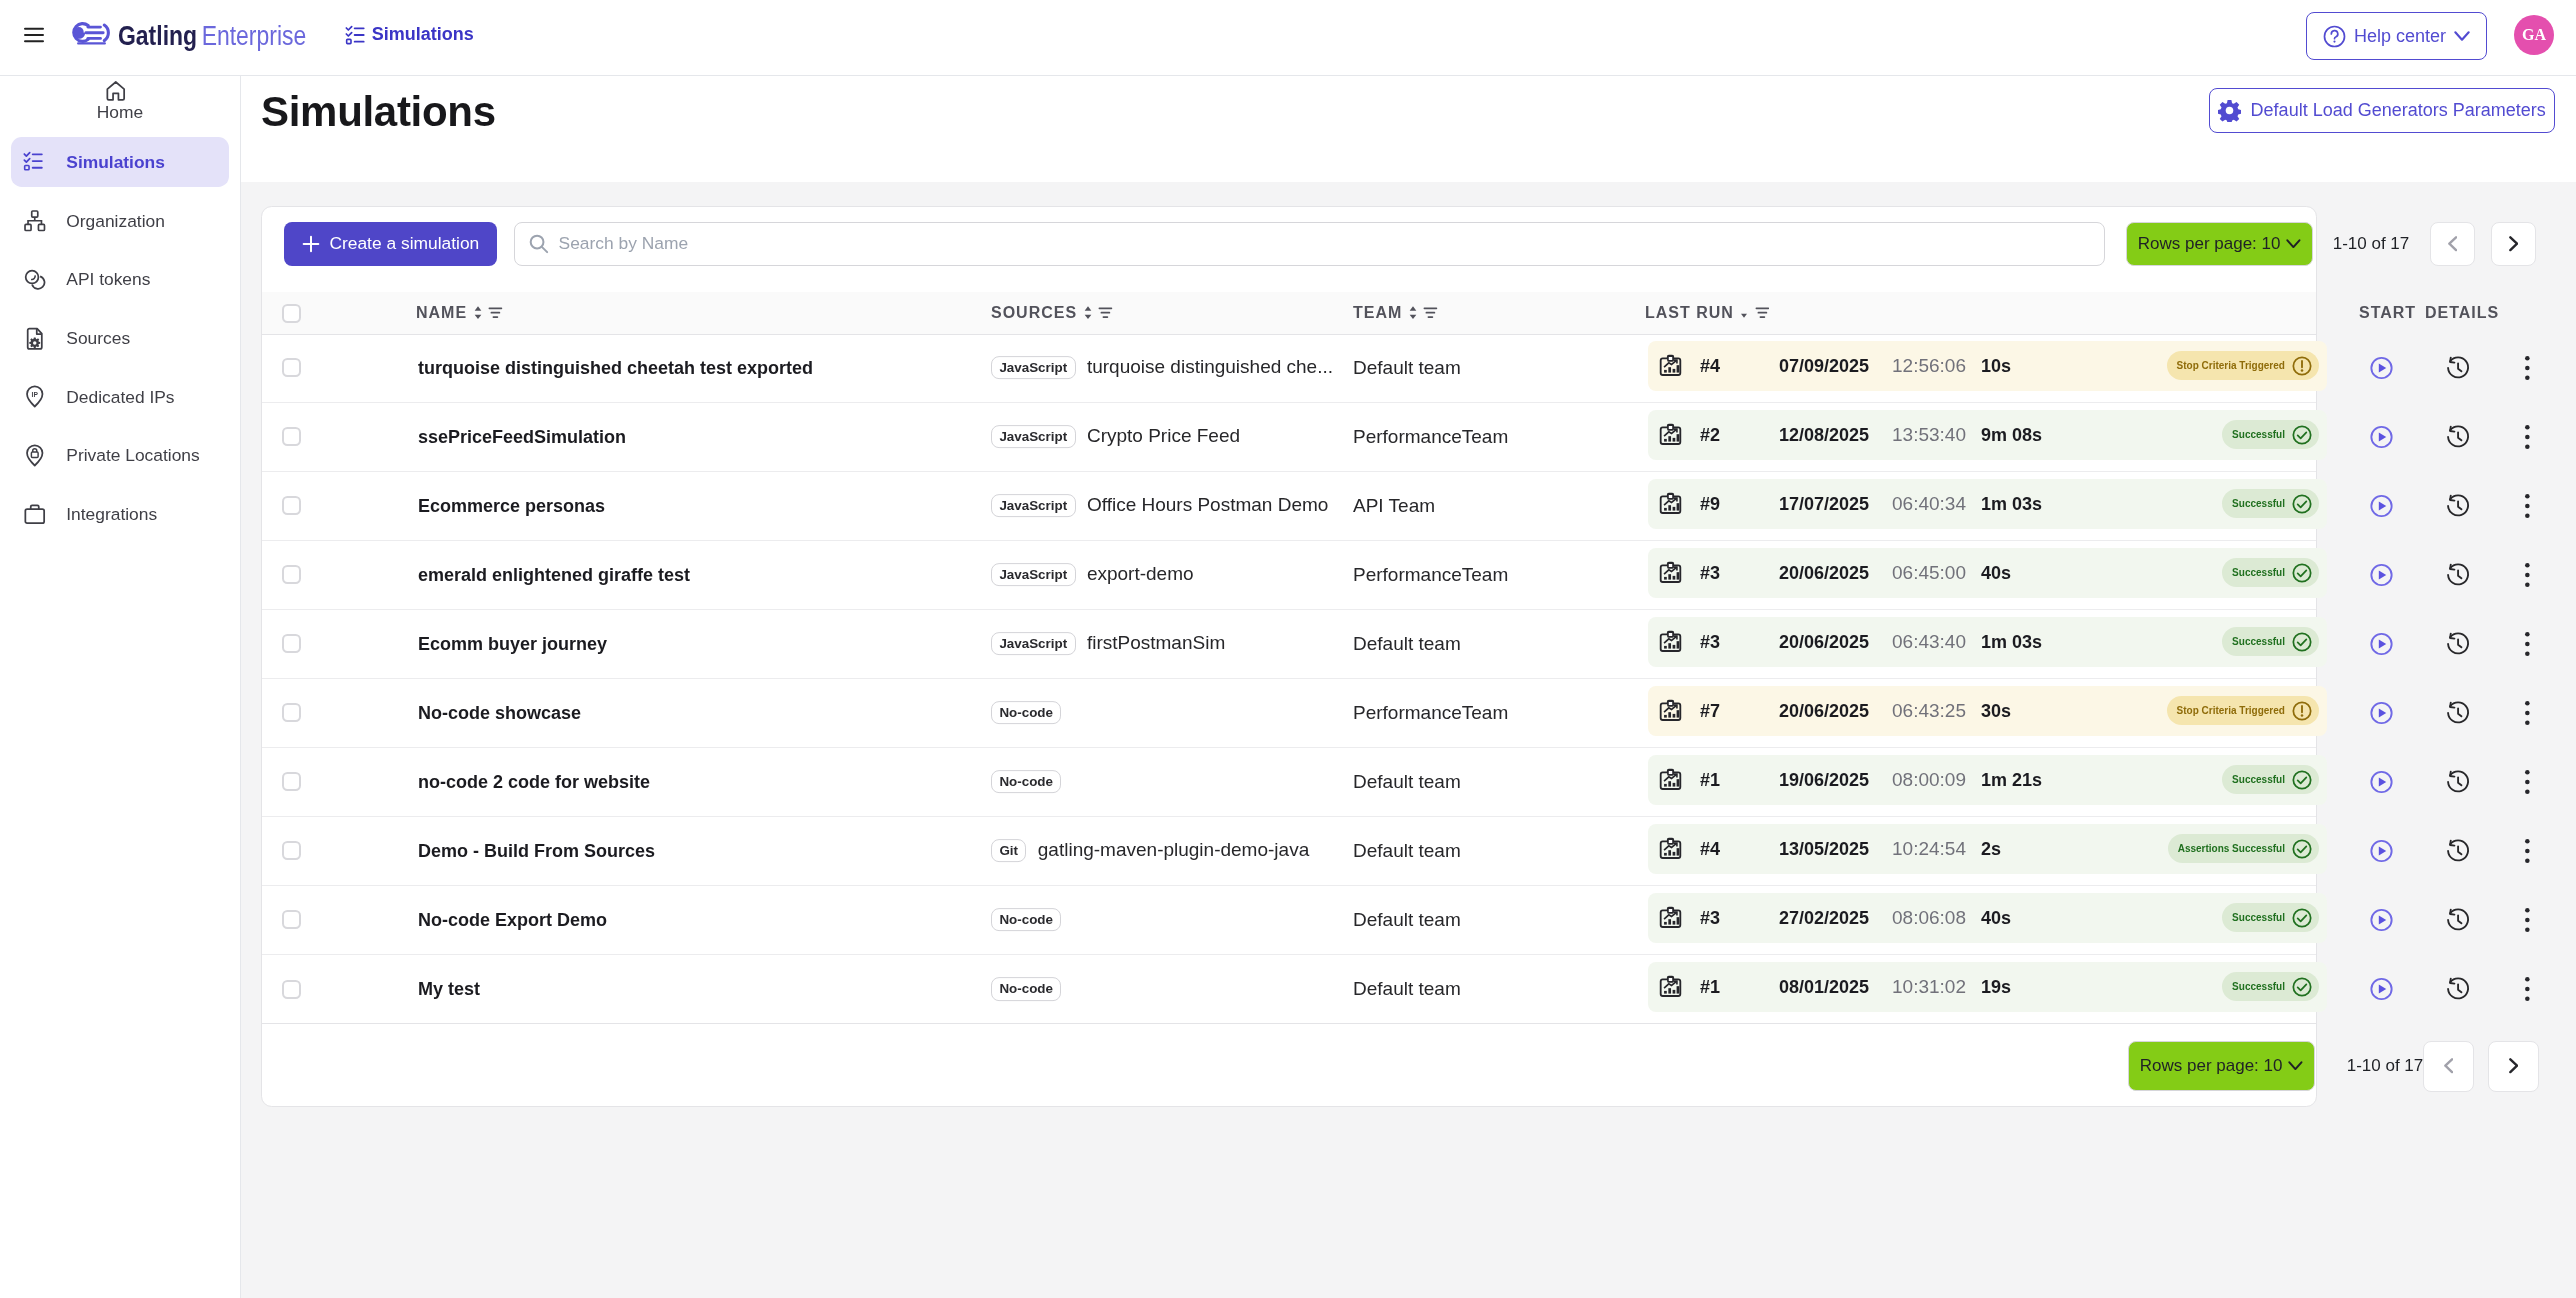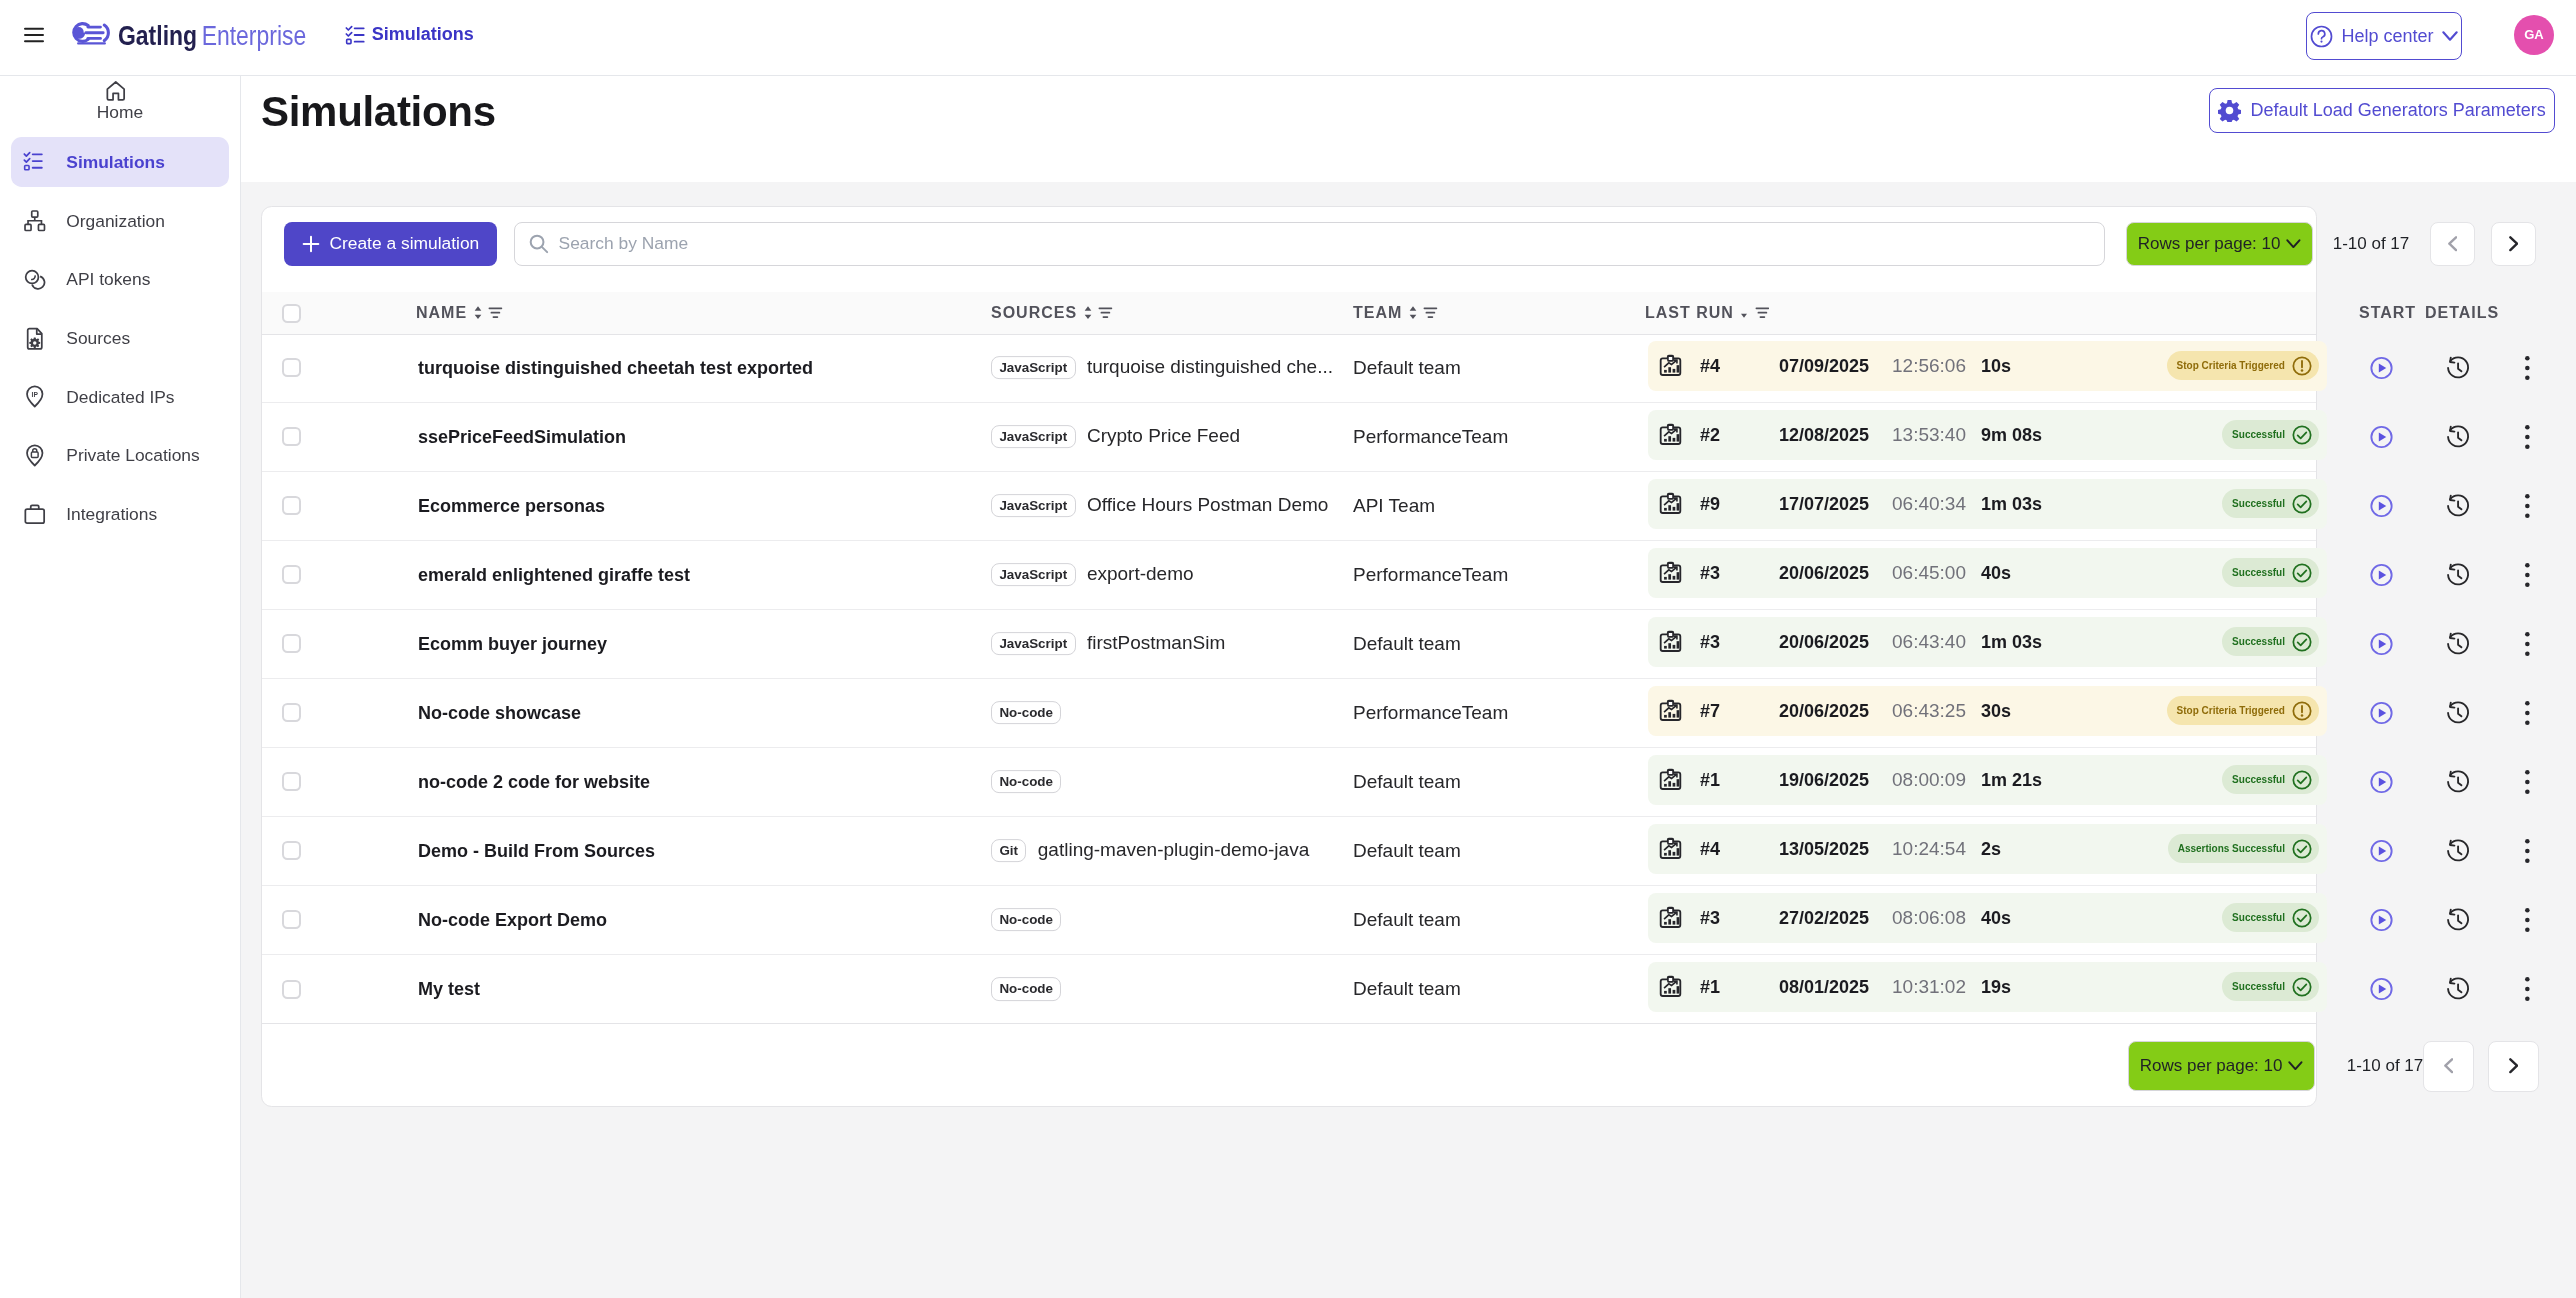--- a/index.html
+++ b/index.html
@@ -1,22 +1,22 @@
 <!DOCTYPE html>
 <html style="font-size:10.7px"><head><meta charset="utf-8"><title>Gatling Enterprise</title><style>
 * { margin:0; padding:0; box-sizing:border-box; }
 html,body { width:2576px; height:1299px; font-family:"Liberation Sans",sans-serif; background:#fff; overflow:hidden; }
 .topbar { position:absolute; left:0; top:0; width:2576px; height:76px; background:#fff; border-bottom:1.3px solid #e5e7eb; z-index:5; }
 .burger { position:absolute; left:24px; top:27px; }
 .logo { position:absolute; left:69px; top:22px; }
 .wordmark { position:absolute; left:118px; top:21px; font-size:27px; font-weight:700; color:#23204f; letter-spacing:0; transform:scaleX(0.85); transform-origin:0 0; white-space:nowrap; }
 .wordmark .ent { font-weight:400; color:#6b68dc; letter-spacing:0; }
 .tb-sim { position:absolute; left:345px; top:24px; display:flex; align-items:center; gap:6.7px; color:#3b35c6; font-size:18px; font-weight:700; }
-.helpbtn { position:absolute; left:2306px; top:12px; width:156px; height:48px; border:1.3px solid #524bd1; border-radius:8px; display:flex; align-items:center; justify-content:center; gap:8px; color:#524bd1; font-size:18px; font-weight:500; }
-.avatar { position:absolute; left:2514px; top:14.8px; width:40px; height:40px; border-radius:50%; background:#e44fae; color:#fff; font-size:13px; font-weight:700; display:flex; align-items:center; justify-content:center; }
+.helpbtn { position:absolute; left:2306px; top:12px; width:181px; height:48px; border:1.3px solid #524bd1; border-radius:8px; display:flex; align-items:center; justify-content:center; gap:8px; color:#524bd1; font-size:18px; font-weight:500; }
+.avatar { position:absolute; left:2514px; top:14.8px; width:40px; height:40px; border-radius:50%; background:#e44fae; color:#fff; font-size:16px; font-weight:700; display:flex; align-items:center; justify-content:center;font-family:Liberation Serif, serif; }
 .sidebar { position:absolute; left:0; top:76px; width:241px; height:1222px; background:#fff; border-right:1.3px solid #e5e7eb; z-index:4; }
 .sitem { position:relative; height:50px; margin:4px 11.4px; border-radius:10.7px; display:flex; align-items:center; color:#3f3f46; font-size:17.4px; font-weight:500; }
 .sitem:first-child { margin-top:2.7px;flex-direction:column; }
 .sitem + .sitem { margin-top:8.7px; }
 .sic { width:23.5px; height:23.5px; margin-left:11.4px; margin-right:20px; display:inline-flex; }
 .sitem.active { background:#e4e2f9; color:#4a42cf; font-weight:600; }
 .main { position:absolute; left:241px; top:76px; width:2335px; height:1222px; background:#fff; }
 .pagehead { position:relative; height:106px; background:#fff; }
 .pagehead h1 { position:absolute; left:20px; top:12px; font-size:42px; font-weight:700; color:#18181b; letter-spacing:-0.3px; }
 .pagehead p { position:absolute; left:20px; top:62px; font-size:19px; color:#3f3f46; }

